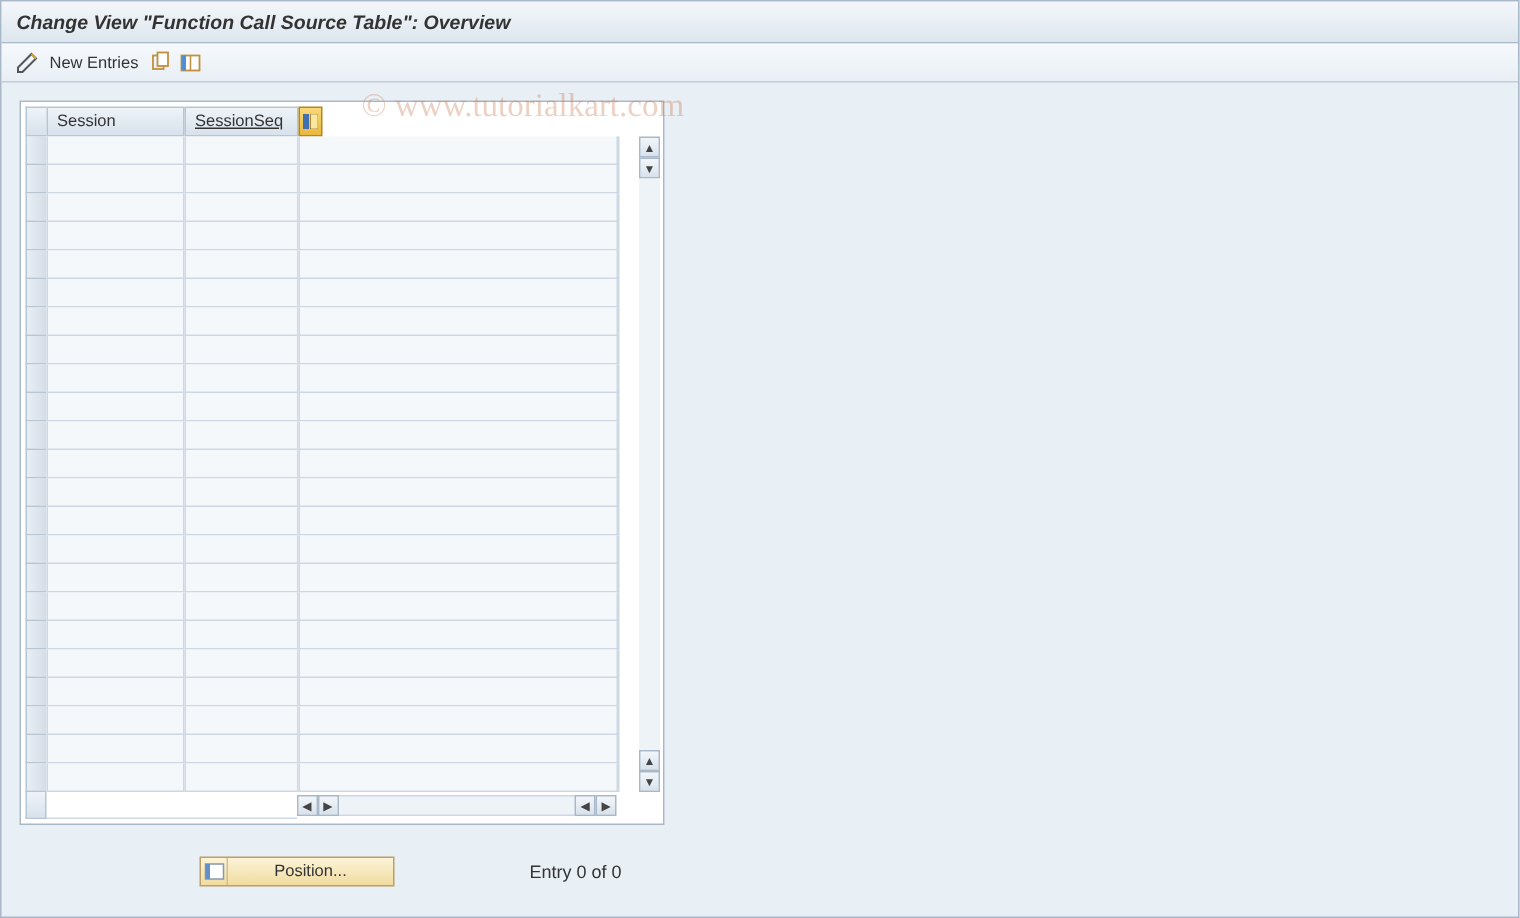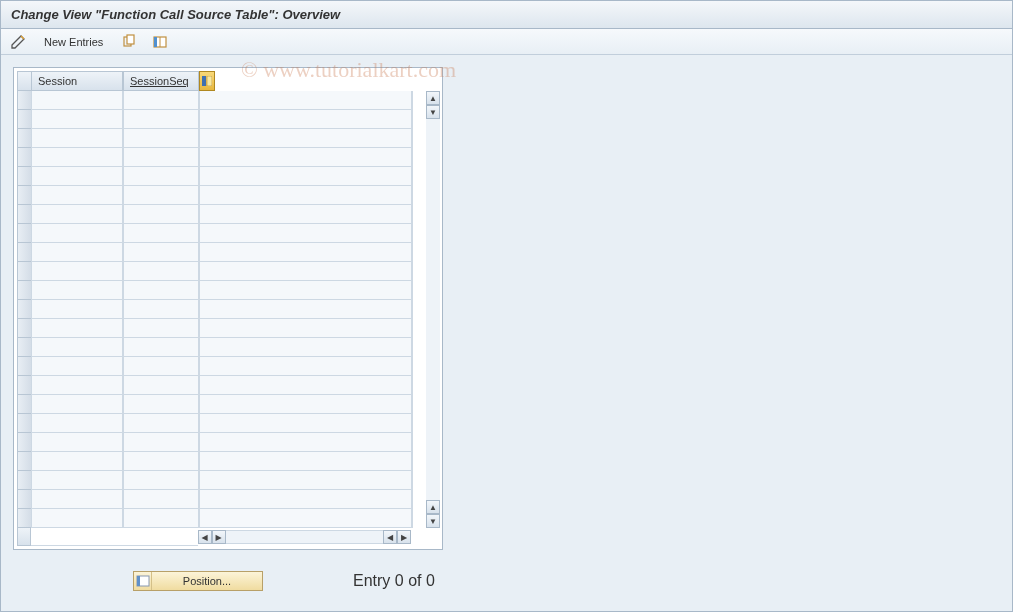--- a/index.html
+++ b/index.html
@@ -25,21 +25,21 @@
       color: #333;
     }
     
     .toolbar {
       height: 26px;
       background: linear-gradient(#f6f9fc, #e8eff5);
       border-bottom: 1px solid #c1cedb;
       padding: 3px 8px;
       display: flex;
       align-items: center;
-      gap: 13px;
+      gap: 2px;
     }
     .tool-icon {
       width: 18px;
       height: 18px;
       display: inline-flex;
       align-items: center;
       justify-content: center;
       cursor: pointer;
     }
     .tool-icon.edit svg { width: 16px; height: 16px; }
@@ -208,21 +208,21 @@
       justify-content: center;
       border-right: 1px solid #d4c088;
     }
     .position-btn .pblabel {
       flex: 1;
       text-align: center;
       font-size: 11px;
       color: #333;
     }
     .entry-text {
-      font-size: 16px;
+      font-size: 12px;
       color: #333;
     }
     .watermark {
       position: absolute;
       top: 56px;
       left: 240px;
       font-size: 22px;
       color: rgba(200,120,80,0.35);
       font-family: Georgia, serif;
       pointer-events: none;

